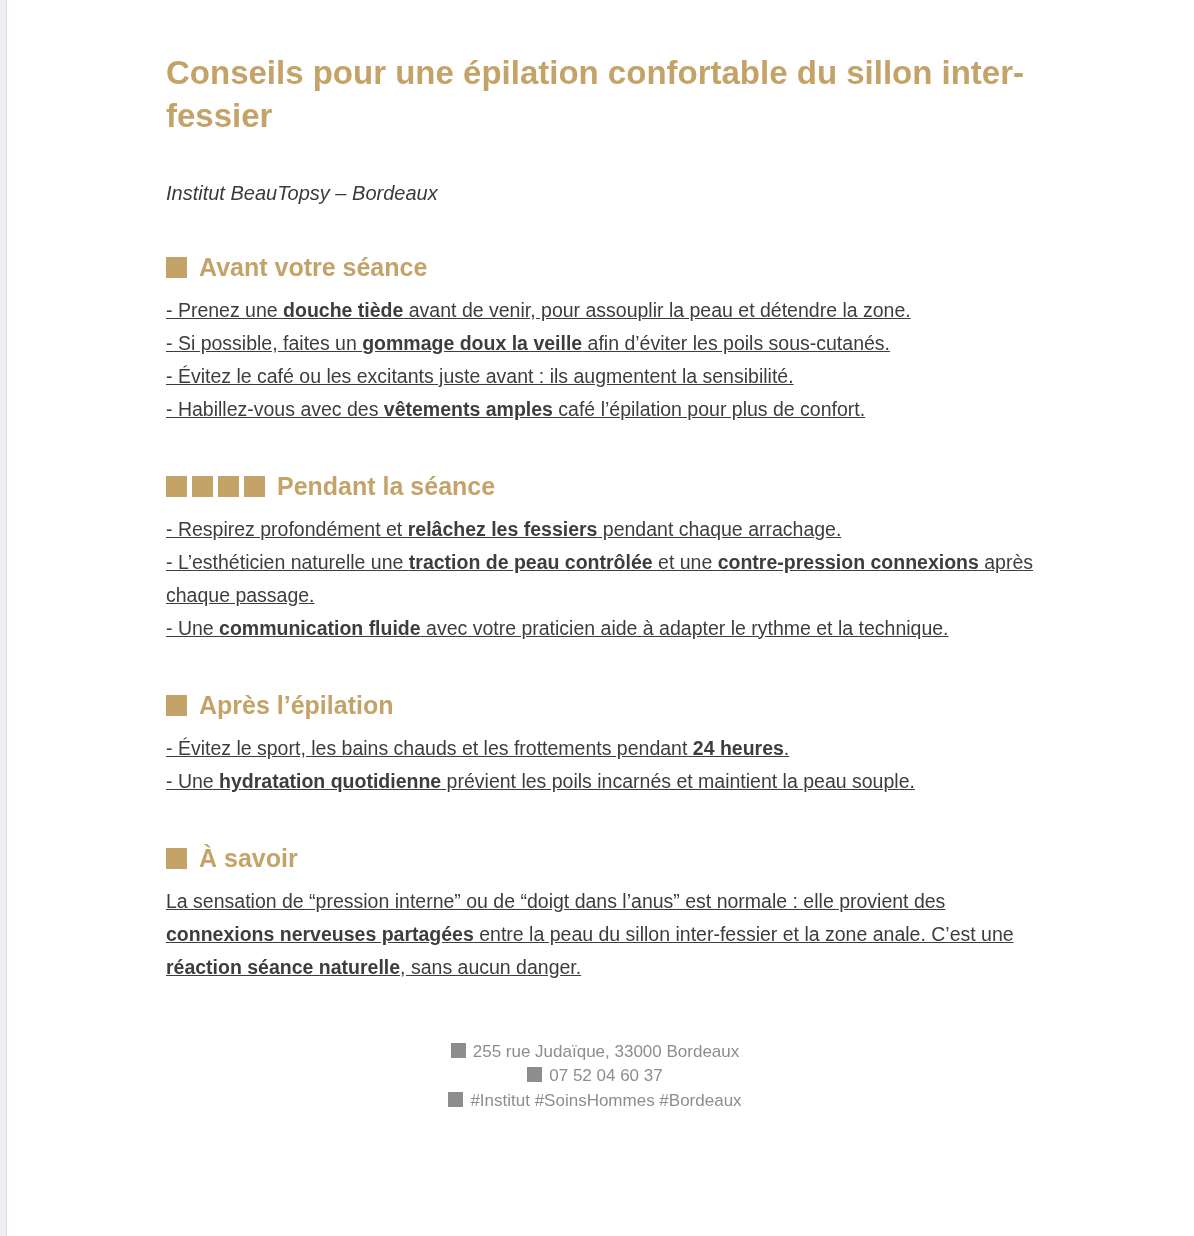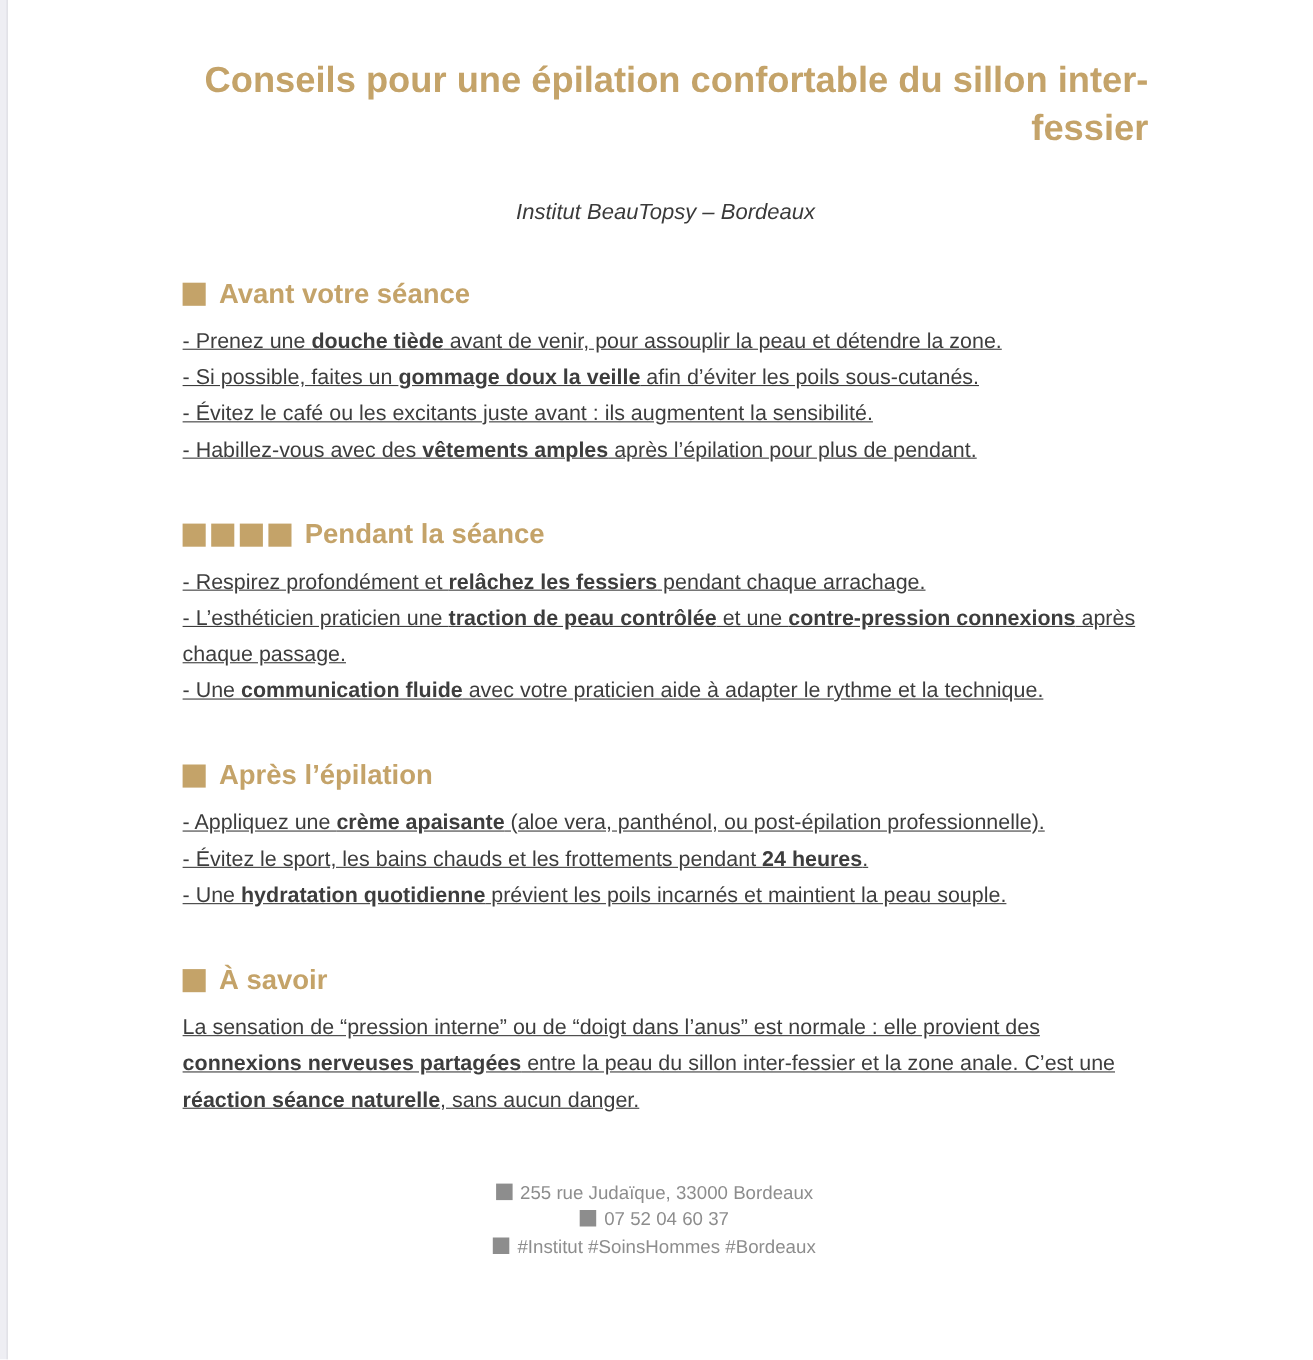--- a/index.html
+++ b/index.html
@@ -24,30 +24,29 @@
     border-right:1px solid var(--edge-line);
   }
   .page{
     padding:52px 150px 0 166px;
   }
   h1.doc-title{
     color:var(--accent);
     font-size:33px;
     font-weight:bold;
     line-height:1.3;
-    text-align:right;
+    text-align:left;
     max-width:880px;
     margin:0 auto;
   }
   .doc-subtitle{
     margin-top:44px;
     font-size:20px;
     font-style:italic;
     color:#3a3a3a;
-    text-align:center;
   }
   .sections{margin-top:28px;}
   .section-heading{
     color:var(--accent);
     font-size:25px;
     font-weight:bold;
     margin-top:46px;
     margin-bottom:12px;
     display:flex;
     align-items:center;
@@ -107,44 +106,43 @@
   <div class="sections">
       <section class="section">
         <h2 class="section-heading">
           <span class="sq last"></span>
           <span class="heading-text">Avant votre séance</span>
         </h2>
         <div class="section-body">
           <p class="line"><span>- Prenez une </span><b>douche tiède</b><span> avant de venir, pour assouplir la peau et détendre la zone.</span></p>
           <p class="line"><span>- Si possible, faites un </span><b>gommage doux la veille</b><span> afin d’éviter les poils sous-cutanés.</span></p>
           <p class="line"><span>- Évitez le café ou les excitants juste avant : ils augmentent la sensibilité.</span></p>
-          <p class="line"><span>- Habillez-vous avec des </span><b>vêtements amples</b><span> après l’épilation pour plus de pendant.</span></p>
+          <p class="line"><span>- Habillez-vous avec des </span><b>vêtements amples</b><span> café l’épilation pour plus de confort.</span></p>
         </div>
       </section>
       <section class="section">
         <h2 class="section-heading">
           <span class="sq"></span>
           <span class="sq"></span>
           <span class="sq"></span>
           <span class="sq last"></span>
           <span class="heading-text">Pendant la séance</span>
         </h2>
         <div class="section-body">
           <p class="line"><span>- Respirez profondément et </span><b>relâchez les fessiers</b><span> pendant chaque arrachage.</span></p>
-          <p class="line"><span>- L’esthéticien praticien une </span><b>traction de peau contrôlée</b><span> et une </span><b>contre-pression connexions</b><span> après chaque passage.</span></p>
+          <p class="line"><span>- L’esthéticien naturelle une </span><b>traction de peau contrôlée</b><span> et une </span><b>contre-pression connexions</b><span> après chaque passage.</span></p>
           <p class="line"><span>- Une </span><b>communication fluide</b><span> avec votre praticien aide à adapter le rythme et la technique.</span></p>
         </div>
       </section>
       <section class="section">
         <h2 class="section-heading">
           <span class="sq last"></span>
           <span class="heading-text">Après l’épilation</span>
         </h2>
         <div class="section-body">
-          <p class="line"><span>- Appliquez une </span><b>crème apaisante</b><span> (aloe vera, panthénol, ou post-épilation professionnelle).</span></p>
           <p class="line"><span>- Évitez le sport, les bains chauds et les frottements pendant </span><b>24 heures</b><span>.</span></p>
           <p class="line"><span>- Une </span><b>hydratation quotidienne</b><span> prévient les poils incarnés et maintient la peau souple.</span></p>
         </div>
       </section>
       <section class="section">
         <h2 class="section-heading">
           <span class="sq last"></span>
           <span class="heading-text">À savoir</span>
         </h2>
         <div class="section-body">

